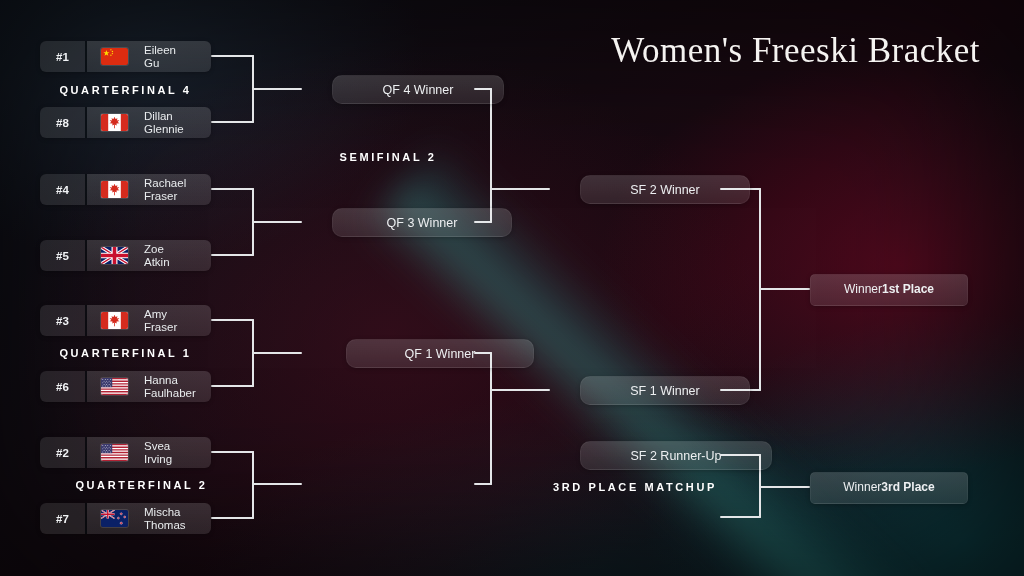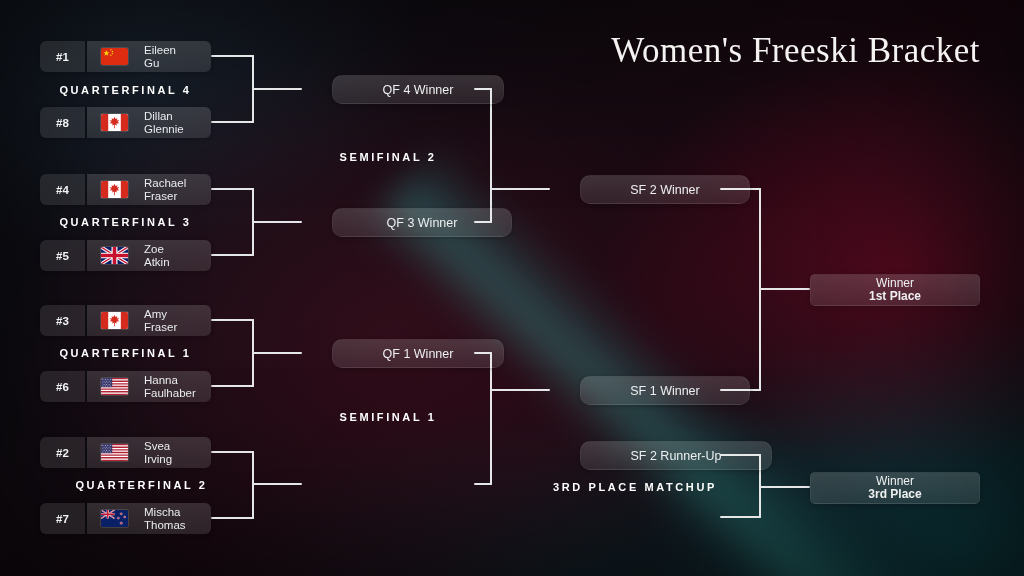--- a/index.html
+++ b/index.html
@@ -47,24 +47,24 @@
 
   .seclabel{position:absolute;height:14px;line-height:14px;text-align:center;
             font-size:11px;font-weight:700;letter-spacing:2.6px;color:#ffffff;}
 
   .slot{position:absolute;height:29px;border-radius:10px;
         background:linear-gradient(rgba(255,255,255,.16),rgba(255,255,255,.10));
         border:1px solid rgba(255,255,255,.05);box-sizing:border-box;
         display:flex;align-items:center;justify-content:center;
         font-size:12.5px;color:#edeff1;box-shadow:0 1px 4px rgba(0,0,0,.25);margin-left:30px;}
 
-  .winbox{position:absolute;width:170px;height:32px;border-radius:5px;
+  .winbox{position:absolute;width:158px;height:32px;border-radius:5px;
           background:linear-gradient(rgba(255,255,255,.17),rgba(255,255,255,.11));
           border:1px solid rgba(255,255,255,.05);box-sizing:border-box;
-          display:flex;flex-direction:column;align-items:center;justify-content:center;
+          display:flex;flex-direction:row;align-items:center;justify-content:center;
           font-size:12px;line-height:13.5px;color:#eef0f2;box-shadow:0 1px 4px rgba(0,0,0,.25);}
   .winbox .b{font-weight:700;}
 </style>
 </head>
 <body>
 
 <div class="fx">
   <div class="streak"></div>
   <div class="vignette"></div>
 </div>
@@ -166,21 +166,20 @@
           <polygon fill="#d52b1e" points="15,3.2 16.1,5.9 18.3,4.9 17.6,7.6 20.3,7.2 18.5,9.5 20.6,10.8 17.2,11.3 17.5,13.6 15,12.4 12.5,13.6 12.8,11.3 9.4,10.8 11.5,9.5 9.7,7.2 12.4,7.6 11.7,4.9 13.9,5.9"></polygon>
           <rect x="14.55" y="12" width="0.9" height="4.8" fill="#d52b1e"></rect>
         </svg>
       </span>
       <div class="pname">
         <div>Rachael</div>
         <div>Fraser</div>
       </div>
     </div>
   </div>
-  <div class="seclabel" style="left:40px;top:215px;width:171px">QUARTERFINAL 3</div>
   <div class="prow" style="left:40px;top:240px">
     <div class="seed">#5</div>
     <div class="pdiv"></div>
     <div class="pmain">
       <span class="flag">
         <svg width="27" height="17" viewBox="0 0 30 20" preserveAspectRatio="none">
           <rect width="30" height="20" fill="#0a2066"></rect>
           <path d="M0,0 L30,20 M30,0 L0,20" stroke="#ffffff" stroke-width="4"></path>
           <path d="M0,0 L30,20 M30,0 L0,20" stroke="#c8102e" stroke-width="1.6"></path>
           <path d="M15,0 V20 M0,10 H30" stroke="#ffffff" stroke-width="6.6"></path>
@@ -315,22 +314,21 @@
         <div>Mischa</div>
         <div>Thomas</div>
       </div>
     </div>
   </div>
 
   <div class="slot" style="left:302px;top:75px;width:172px">QF 4 Winner</div>
   <div class="seclabel" style="left:302px;top:150px;width:172px">SEMIFINAL 2</div>
   <div class="slot" style="left:302px;top:208px;width:180px">QF 3 Winner</div>
 
-  <div class="slot" style="left:302px;top:339px;width:172px">QF 1 Winner</div>
-  <div class="seclabel" style="left:302px;top:410px;width:172px">SEMIFINAL 1</div>
+  <div class="slot" style="left:316px;top:339px;width:188px">QF 1 Winner</div>
 
   <div class="slot" style="left:550px;top:175px;width:170px">SF 2 Winner</div>
   <div class="slot" style="left:550px;top:376px;width:170px">SF 1 Winner</div>
 
   <div class="winbox" style="left:810px;top:274px">
     <div>Winner</div>
     <div class="b">1st Place</div>
   </div>
 
   <div class="slot" style="left:550px;top:441px;width:192px">SF 2 Runner-Up</div>

